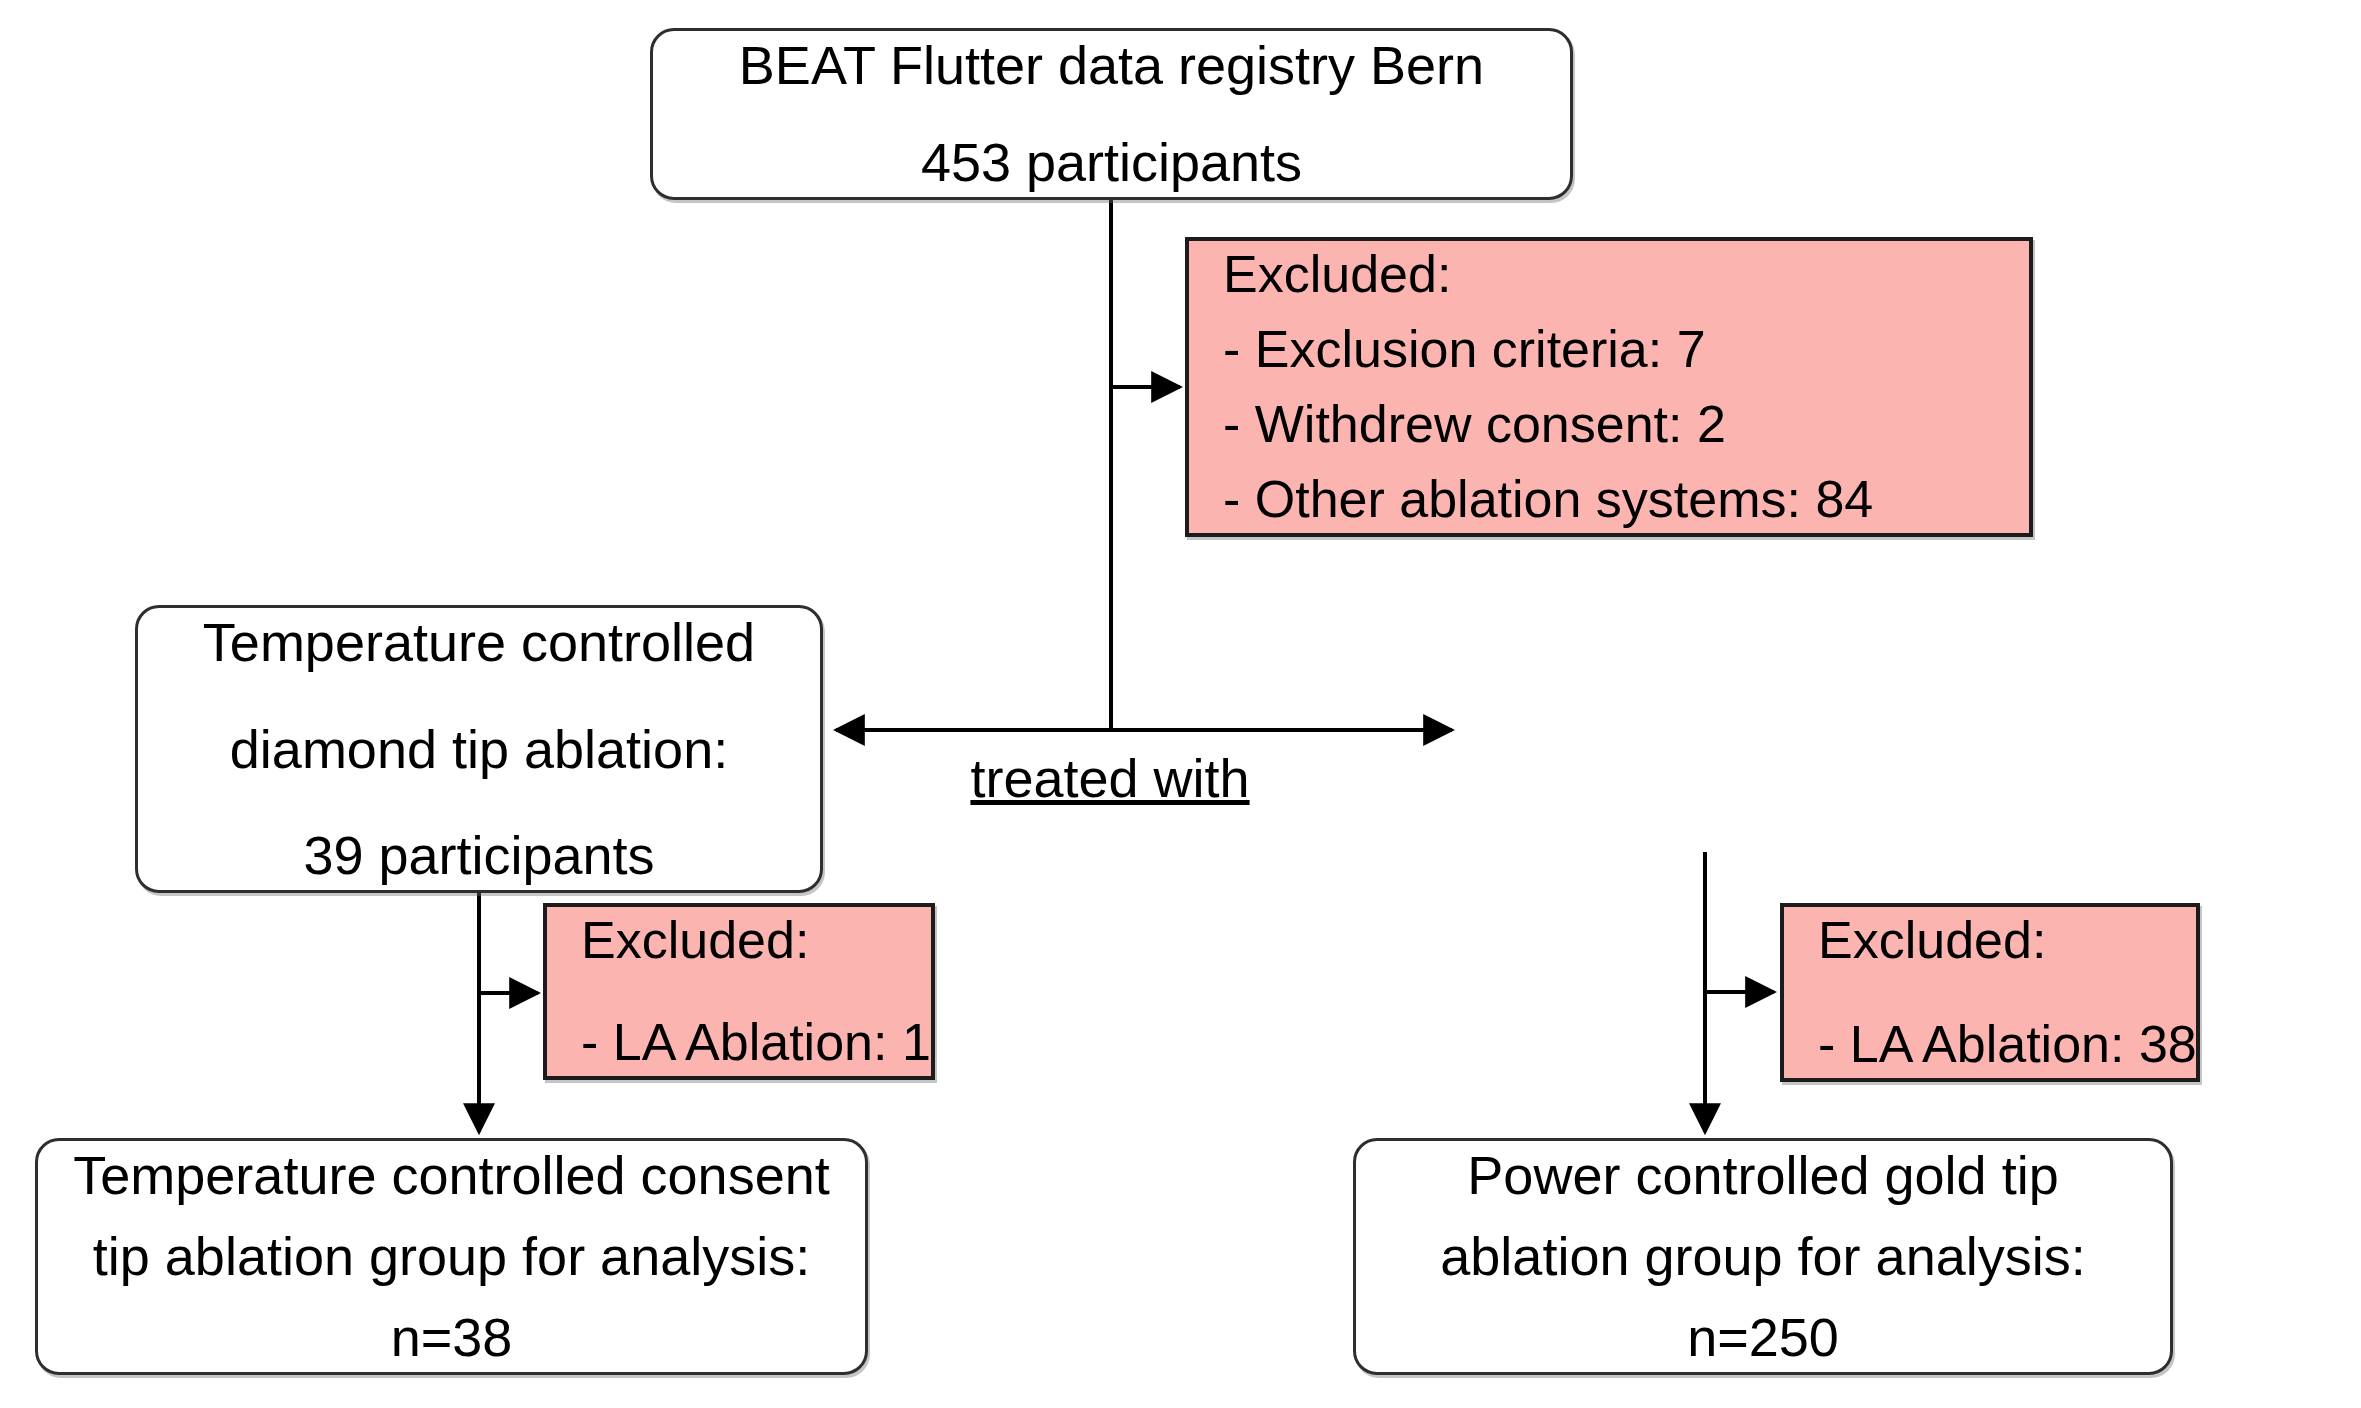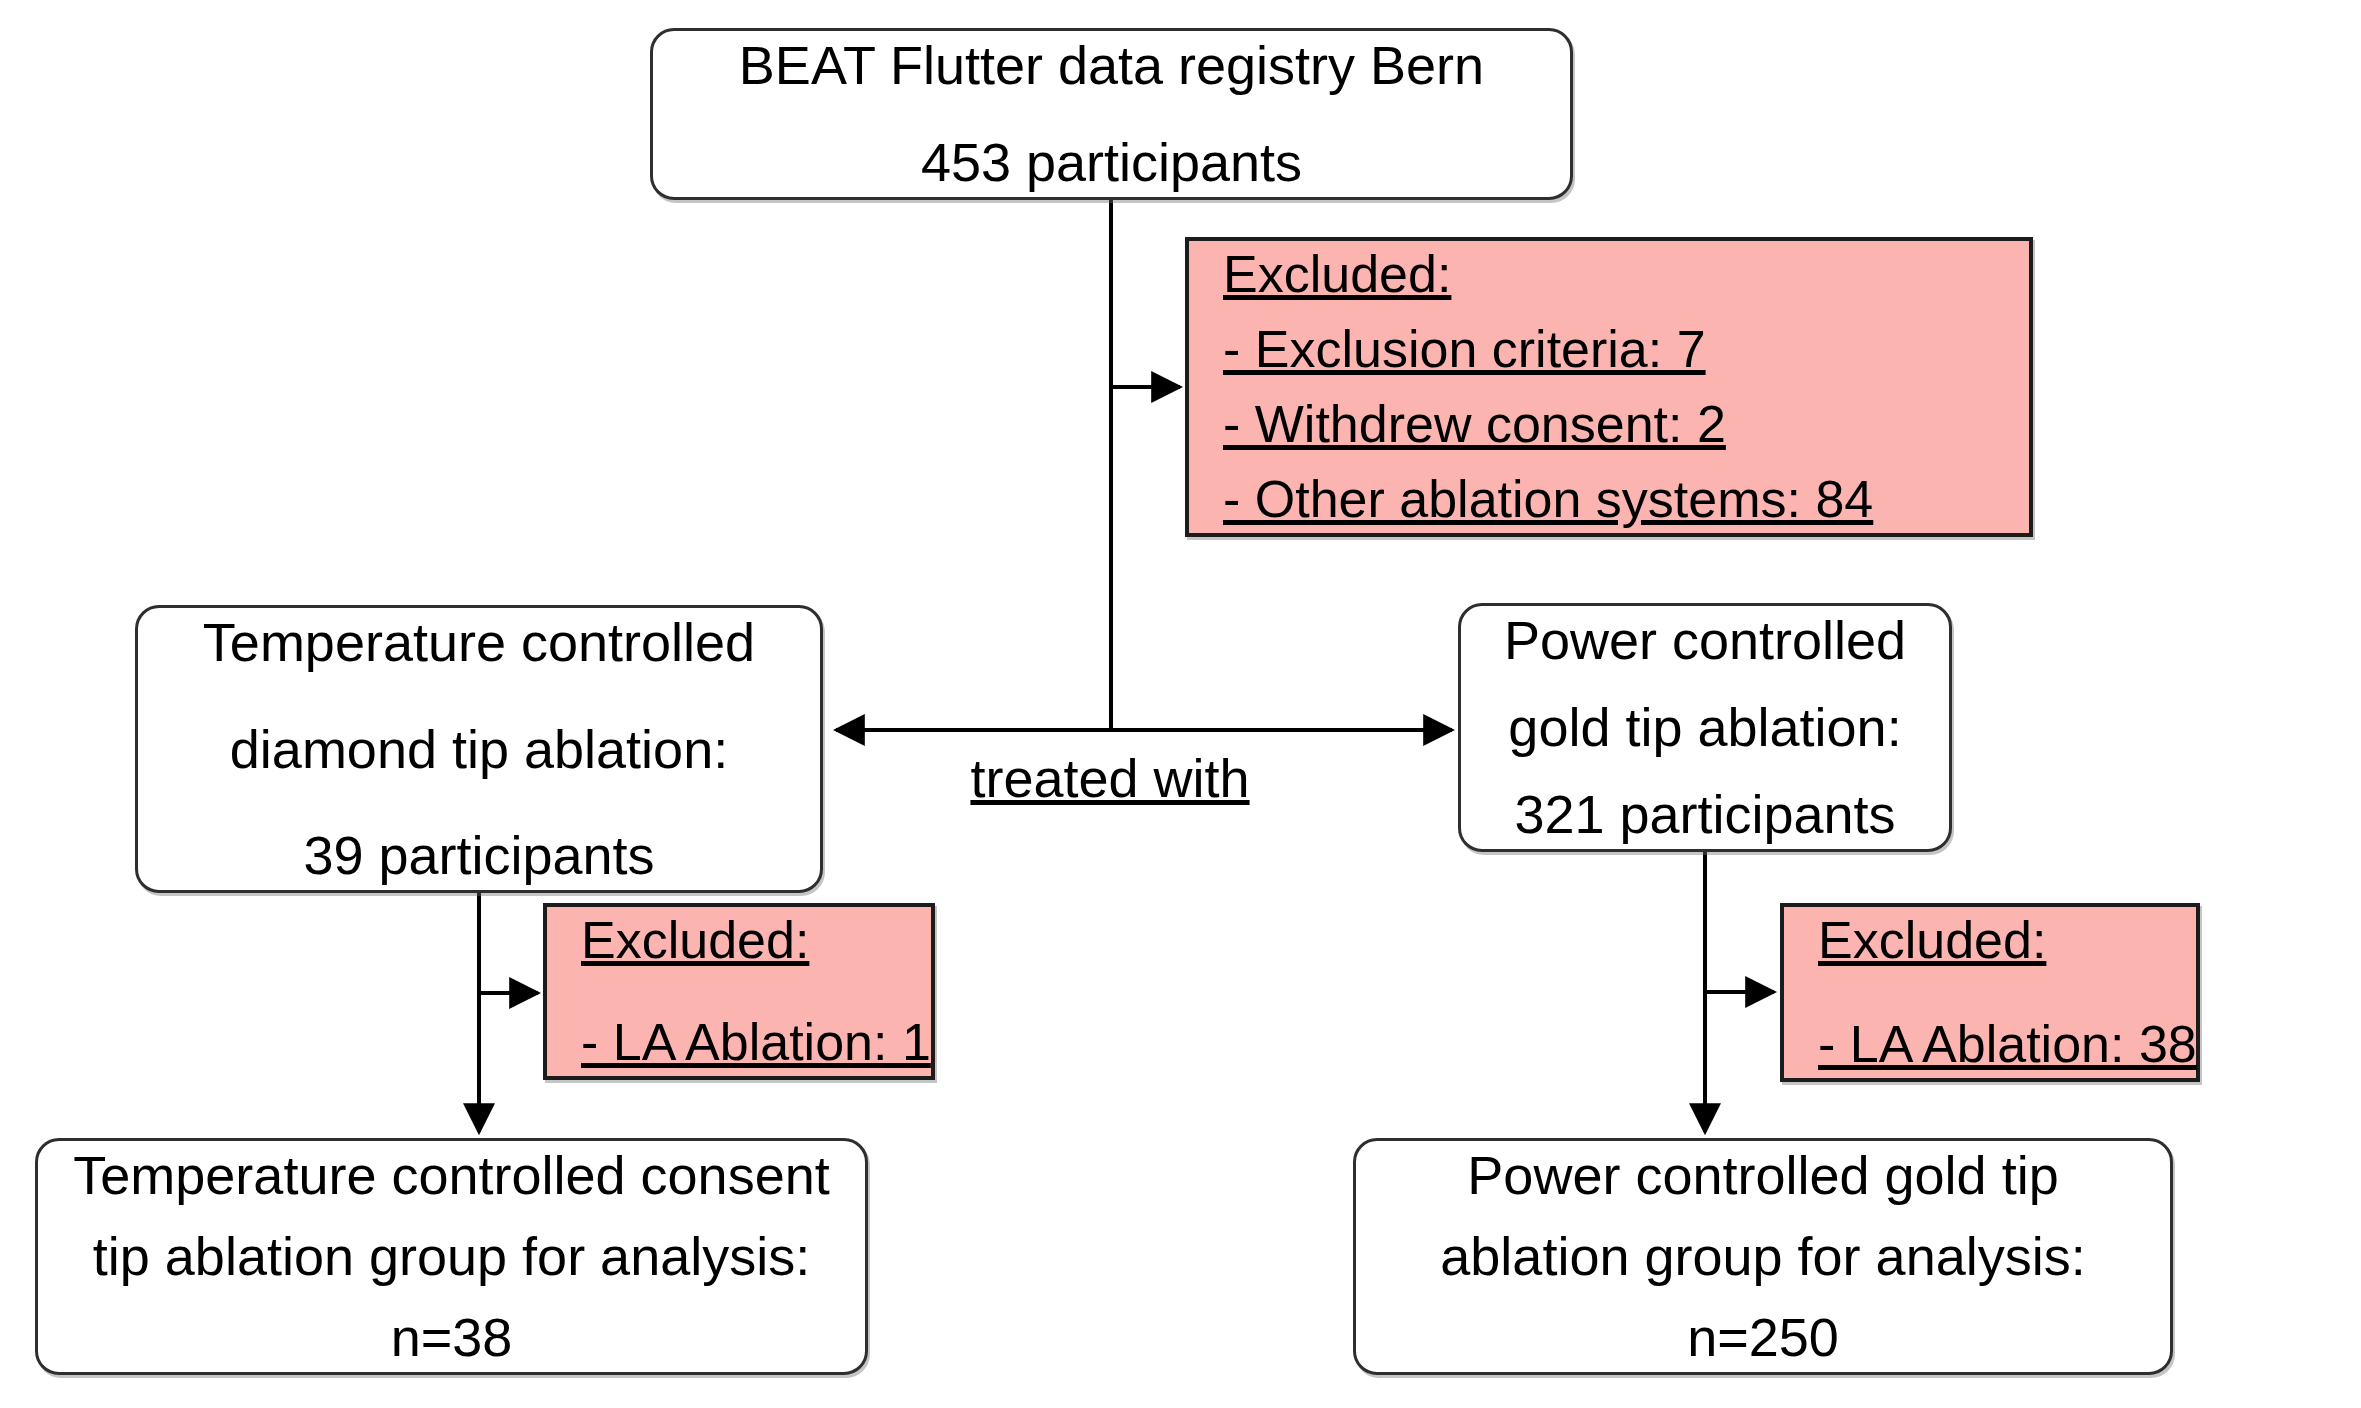--- a/index.html
+++ b/index.html
@@ -28,21 +28,21 @@
   }
   .node.round{
     border:3px solid var(--node-border);
     border-radius:24px;
     box-shadow:2px 3px 0 rgba(110,110,110,.40);
   }
   .node.excluded{
     background:var(--excluded-fill);
     border:4px solid var(--excluded-border);
     box-shadow:2px 3px 0 rgba(110,110,110,.40);
-    padding-left:34px;padding-right:0;text-decoration:underline;
+    padding-left:34px;padding-right:0;
   }
   .line{
     font-size:54px;line-height:69px;
     text-align:center;white-space:nowrap;
   }
   .node.excluded .line{
     text-align:left;font-size:52px;line-height:67px;
   }
   .edge-label{
     position:absolute;z-index:2;
@@ -80,25 +80,20 @@
     <div class="line">- Withdrew consent: 2</div>
     <div class="line">- Other ablation systems: 84</div>
   </div>
 
   <div class="node round" style="left:135px;top:605px;width:688px;height:288px;">
     <div class="line">Temperature controlled</div>
     <div class="line">diamond tip ablation:</div>
     <div class="line">39 participants</div>
   </div>
 
-  <div class="node round" style="left:1458px;top:603px;width:494px;height:249px;">
-    <div class="line">Power controlled</div>
-    <div class="line">gold tip ablation:</div>
-    <div class="line">321 participants</div>
-  </div>
 
   <div class="edge-label" style="left:860px;top:748px;width:500px;text-decoration:underline;">treated with</div>
 
   <div class="node excluded" style="left:543px;top:903px;width:392px;height:177px;">
     <div class="line">Excluded:</div>
     <div class="line">- LA Ablation: 1</div>
   </div>
 
   <div class="node excluded" style="left:1780px;top:903px;width:420px;height:179px;">
     <div class="line">Excluded:</div>

